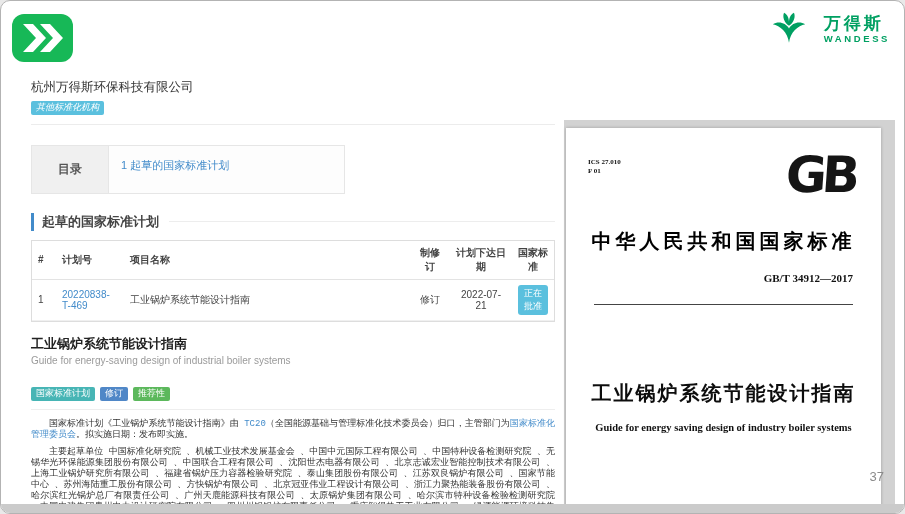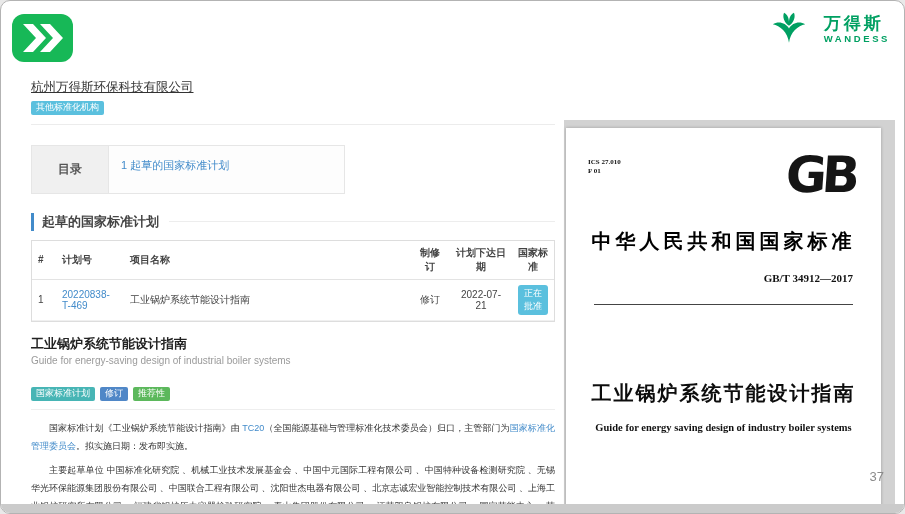--- a/index.html
+++ b/index.html
@@ -10,23 +10,23 @@
   
   .chevron-badge{position:absolute;left:11px;top:13px;width:61px;height:48px;background:#17b857;border-radius:12px;}
   .slide-title{position:absolute;left:88px;top:24px;font-size:25px;font-weight:800;color:#101010;letter-spacing:1px;}
   .brand{position:absolute;right:14px;top:10px;display:flex;align-items:center;gap:17px;}
   .brand-text{display:flex;flex-direction:column;line-height:1;}
   .brand-cn{color:#00a062;font-weight:800;font-size:17px;letter-spacing:3px;}
   .brand-en{color:#00a062;font-weight:700;font-size:9.5px;letter-spacing:2.6px;margin-top:2px;}
 
   
   .webpage{position:absolute;left:30px;top:78px;width:524px;}
-  .company-name{font-family:"Liberation Serif",serif;font-size:12.5px;color:#333;text-decoration:underline;}
+  .company-name{font-family:"Liberation Serif",serif;font-size:12.5px;color:#333;}
   .tag{display:inline-block;color:#fff;font-size:9px;line-height:1;padding:2.5px 5px;border-radius:2px;}
-  .tag-sky{background:#5bc0de;margin-top:4px;}
+  .tag-sky{background:#5bc0de;margin-top:4px;font-style:italic;}
   .thin-divider{height:1px;background:#ececec;margin-top:9px;}
 
   .toc{display:flex;width:312px;height:47px;border:1px solid #e6e6e6;margin-top:20px;background:#fdfdfd;}
   .toc-label{width:76px;background:#f0f0f0;border-right:1px solid #e6e6e6;display:flex;align-items:center;
              justify-content:center;font-weight:bold;font-size:12px;color:#555;}
   .toc-body{flex:1;padding:9px 12px;}
   .link{color:#428bca;cursor:pointer;text-decoration:none;}
   .toc-body .link{font-size:11px;}
 
   .section-h{display:flex;align-items:center;margin-top:19px;}
@@ -40,21 +40,21 @@
   th.c,td.c{text-align:center;}
   .status-badge{display:inline-block;background:#5bc0de;color:#fff;border-radius:3px;padding:2px 6px;font-size:9px;}
   .table-footer{padding:8px 6px 10px;font-size:10px;color:#555;}
 
   .std{margin-top:13px;}
   .std-title{font-family:"Liberation Serif",serif;font-weight:bold;font-size:13px;color:#222;}
   .std-sub{font-size:10px;color:#9a9a9a;margin-top:2px;}
   .std-tags{margin-top:21px;display:flex;gap:5px;}
   .std-divider{height:1px;background:#eee;margin-top:8px;}
 
-  .bodytext{font-family:Liberation Sans, sans-serif;font-size:9px;line-height:18px;color:#333;
+  .bodytext{font-family:Liberation Mono, monospace;font-size:9px;line-height:11px;color:#333;
             text-align:justify;text-indent:18px;}
   .p1{margin-top:9px;}
   .p2{margin-top:6px;}
   .bodytext .link{color:#428bca;}
 
   
   .scan{position:absolute;left:563px;top:100px;width:331px;height:397px;background:#d2d2d2;margin-top:19px;}
   .page{position:absolute;left:2px;top:8px;right:14px;bottom:7px;background:#fff;box-shadow:0 0 3px rgba(0,0,0,.25);}
   .ics{position:absolute;left:22px;top:30px;font-family:"Liberation Serif",serif;font-weight:bold;
        font-size:7px;line-height:9px;color:#111;}

